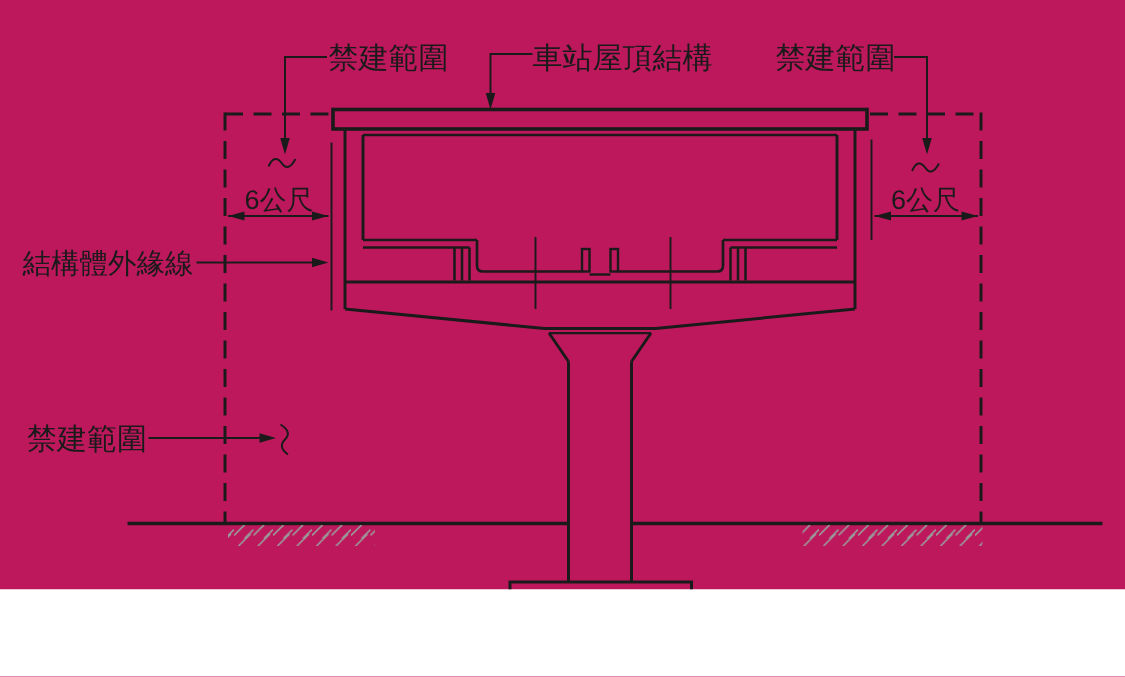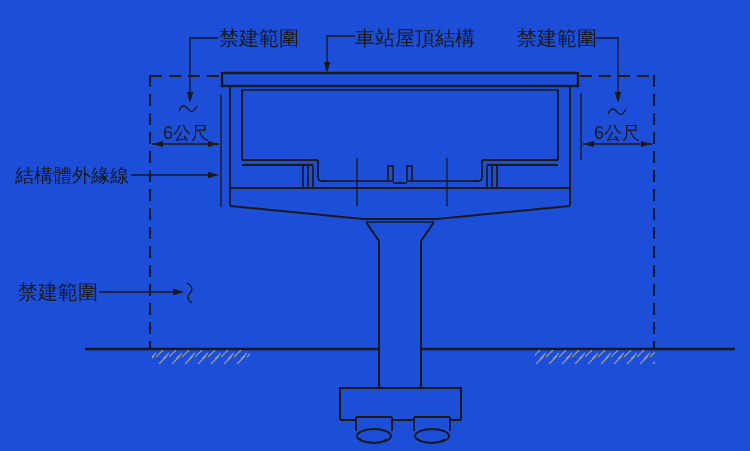--- a/index.html
+++ b/index.html
@@ -1,19 +1,19 @@
 <!DOCTYPE html>
 <html><head>
 <meta charset="utf-8">
 <style>
   html,body{margin:0;padding:0;background:#ffffff;}
   .canvas{
     position:relative;
-    width:750px;height:451px;
-    background:#1d4ed8;
+    width:750px;height:393px;
+    background:#be185d;
     font-family:"Liberation Sans","DejaVu Sans",sans-serif;
     overflow:hidden;
   }
   svg{position:absolute;left:0;top:0;}
   text{
     fill:#1a1a1a;
     font-family:"Liberation Sans","DejaVu Sans",sans-serif;
   }
   .lbl{font-size:20px;}
   .lbl-sm{font-size:19px;}

